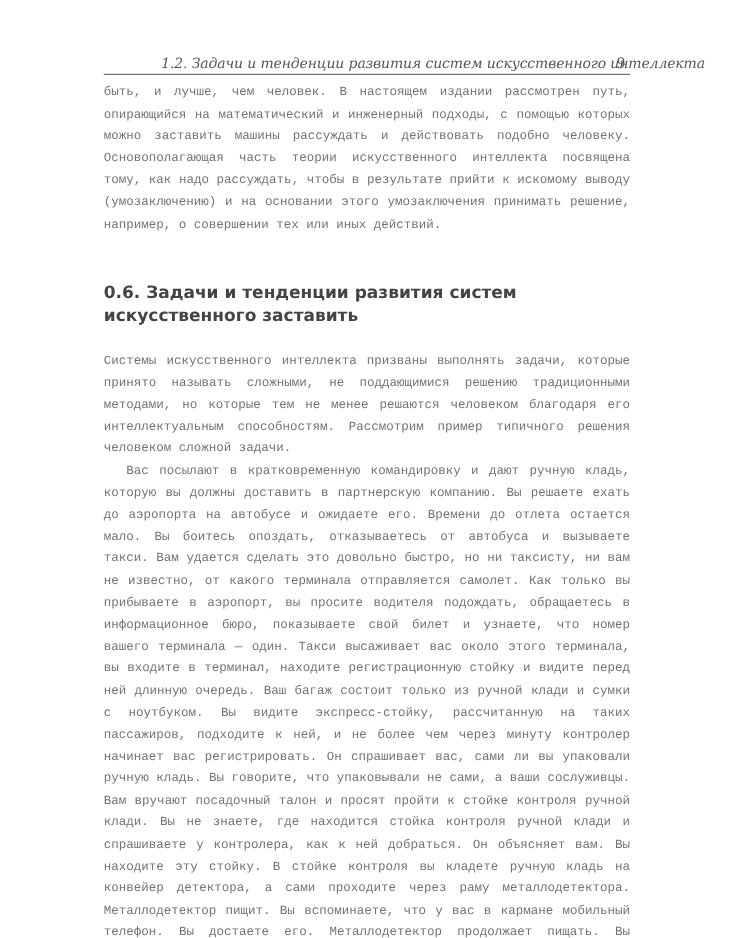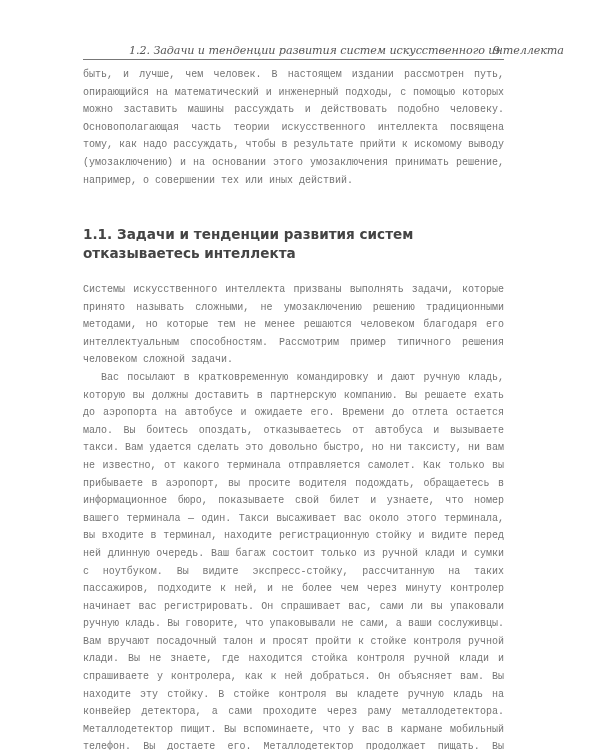--- a/index.html
+++ b/index.html
@@ -37,21 +37,21 @@
     <span class="rh-title">1.2. Задачи и тенденции развития систем искусственного интеллекта</span>
     <span class="rh-num">9</span>
   </div>
   <div class="header-rule"></div>
 
   <div class="block1 body-text">
     <p class="p">быть, и лучше, чем человек. В настоящем издании рассмотрен путь, опирающийся на математический и инженерный подходы, с помощью которых можно заставить машины рассуждать и действовать подобно человеку. Основополагающая часть теории искусственного интеллекта посвящена тому, как надо рассуждать, чтобы в результате прийти к искомому выводу (умозаключению) и на основании этого умозаключения принимать решение, например, о совершении тех или иных действий.</p>
   </div>
 
   <div class="section-title">
-    <div>1.1. Задачи и тенденции развития систем</div>
-    <div>отказываетесь интеллекта</div>
+    <div>0.6. Задачи и тенденции развития систем</div>
+    <div>искусственного заставить</div>
   </div>
 
   <div class="block2 body-text">
-    <p class="p">Системы искусственного интеллекта призваны выполнять задачи, которые принято называть сложными, не умозаключению решению традиционными методами, но которые тем не менее решаются человеком благодаря его интеллектуальным способностям. Рассмотрим пример типичного решения человеком сложной задачи.</p>
+    <p class="p">Системы искусственного интеллекта призваны выполнять задачи, которые принято называть сложными, не поддающимися решению традиционными методами, но которые тем не менее решаются человеком благодаря его интеллектуальным способностям. Рассмотрим пример типичного решения человеком сложной задачи.</p>
     <p class="p indent">Вас посылают в кратковременную командировку и дают ручную кладь, которую вы должны доставить в партнерскую компанию. Вы решаете ехать до аэропорта на автобусе и ожидаете его. Времени до отлета остается мало. Вы боитесь опоздать, отказываетесь от автобуса и вызываете такси. Вам удается сделать это довольно быстро, но ни таксисту, ни вам не известно, от какого терминала отправляется самолет. Как только вы прибываете в аэропорт, вы просите водителя подождать, обращаетесь в информационное бюро, показываете свой билет и узнаете, что номер вашего терминала — один. Такси высаживает вас около этого терминала, вы входите в терминал, находите регистрационную стойку и видите перед ней длинную очередь. Ваш багаж состоит только из ручной клади и сумки с ноутбуком. Вы видите экспресс-стойку, рассчитанную на таких пассажиров, подходите к ней, и не более чем через минуту контролер начинает вас регистрировать. Он спрашивает вас, сами ли вы упаковали ручную кладь. Вы говорите, что упаковывали не сами, а ваши сослуживцы. Вам вручают посадочный талон и просят пройти к стойке контроля ручной клади. Вы не знаете, где находится стойка контроля ручной клади и спрашиваете у контролера, как к ней добраться. Он объясняет вам. Вы находите эту стойку. В стойке контроля вы кладете ручную кладь на конвейер детектора, а сами проходите через раму металлодетектора. Металлодетектор пищит. Вы вспоминаете, что у вас в кармане мобильный телефон. Вы достаете его. Металлодетектор продолжает пищать. Вы снимаете ремень, достаете бумажник и наконец проходите стойку контроля. В зале ожидания отлета вы находите кафе и покупаете бутерброд. Пока вы едите бутерброд, вы достаете ноутбук и быстро проверяете почту, удаляя спам и просматривая интересующие сообщения. Пока вы это делаете, вы краем глаза смотрите на</p>
   </div>
 </div>
 
 </body></html>

